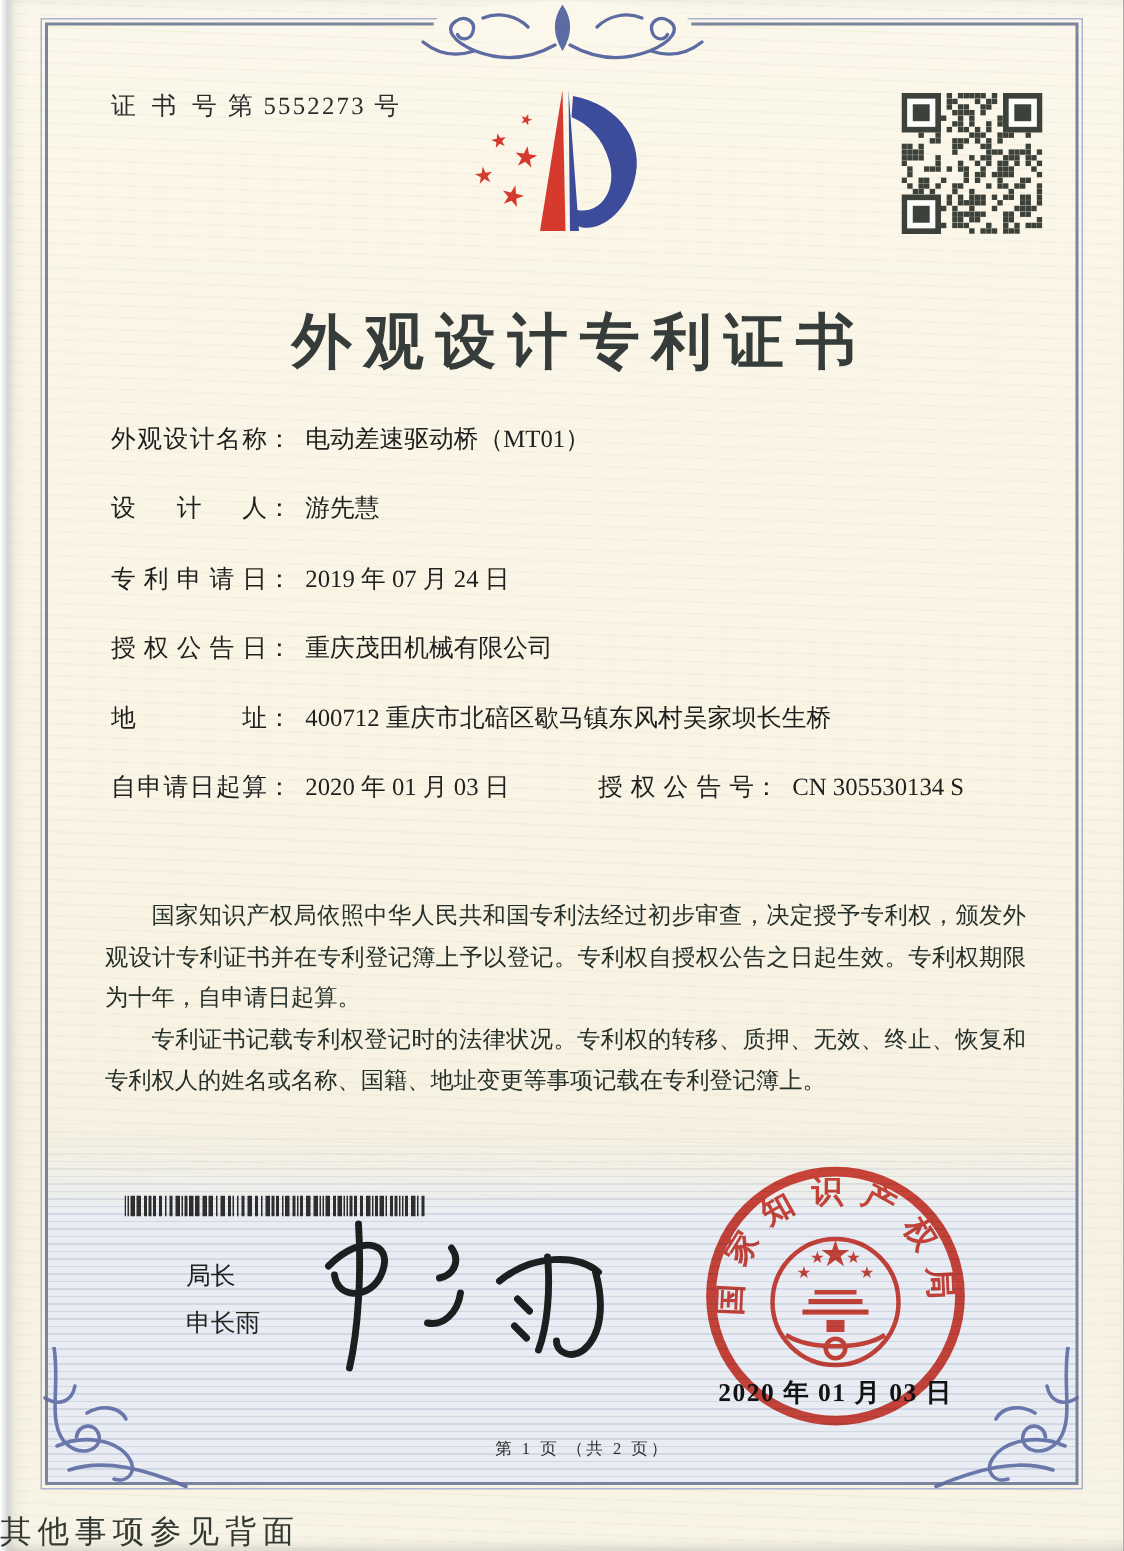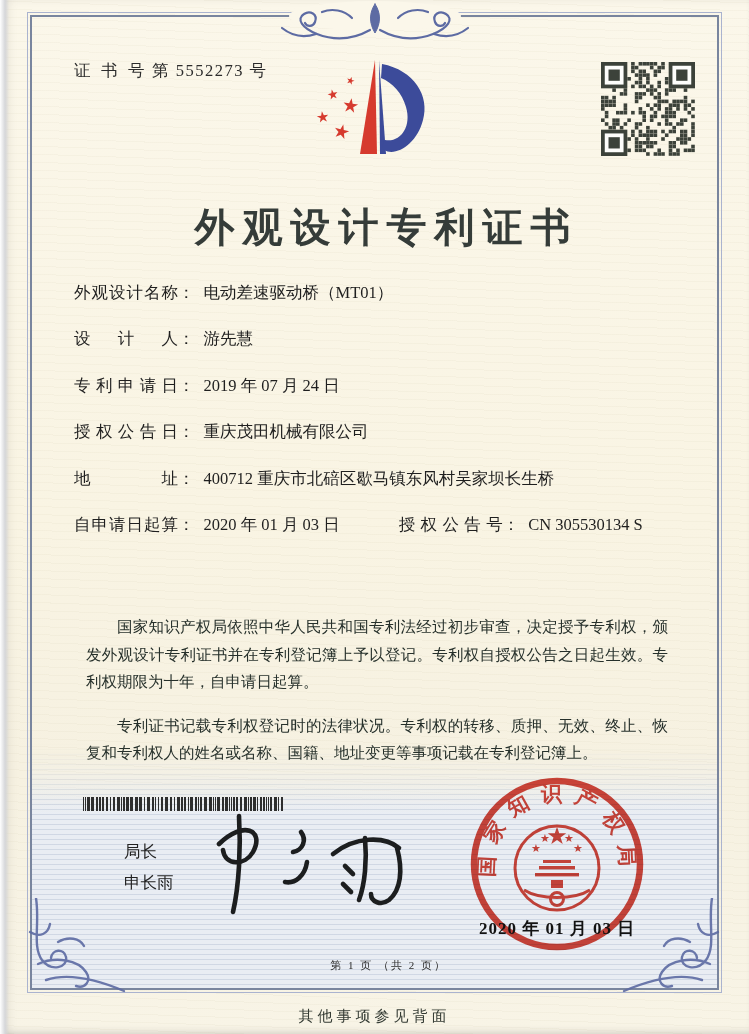--- a/index.html
+++ b/index.html
@@ -34,32 +34,32 @@
   .title{position:absolute;left:0;top:188px;width:100%;text-align:center;margin:12px;
     font-size:40px;font-weight:700;letter-spacing:8px;color:#353c39;}
   .fields{position:absolute;left:74px;top:281px;width:620px;font-size:16.5px;}
   .row{height:23px;line-height:23px;margin-bottom:23.4px;white-space:nowrap;}
   .row .jlabel{width:104px;}
   .row .val{margin-left:9px;}
   .pair2{display:inline-block;margin-left:59px;}
   .pair2 .jlabel{width:104px;}
   .body-text{position:absolute;left:70px;top:597px;width:614px;font-size:15.5px;
     line-height:27.5px;color:#26302b;text-align:justify;}
-  .body-text p{margin:16px;text-indent:2em;}
+  .body-text p{margin:0;text-indent:2em;}
   .barcode{position:absolute;left:83px;top:797px;}
   .officer{position:absolute;left:88px;top:836px;font-size:16.5px;line-height:31px;color:#222;
     font-family:"Liberation Sans","DejaVu Sans",sans-serif;margin-left:36px;}
   .signature{position:absolute;left:205px;top:808px;}
   .seal{position:absolute;left:452px;top:772px;mix-blend-mode:multiply;opacity:.93;}
   .seal-date{position:absolute;left:459px;top:917px;width:196px;text-align:center;
     font-size:17px;font-weight:700;letter-spacing:1px;color:#121212;}
   .page-info{position:absolute;left:0;top:958px;width:100%;text-align:center;
     font-size:11px;letter-spacing:2px;color:#2c2c2c;padding-left:14px;}
-  .back-note{position:absolute;left:0;top:1007px;width:100%;text-align:center;
-    font-size:15px;letter-spacing:4px;color:#333a33;}
+  .back-note{position:absolute;left:0;top:1007px;width:100%;
+    font-size:21px;letter-spacing:4px;color:#333a33;}
   .ornament{position:absolute;pointer-events:none;}
   .orn-top{left:252px;top:0;}
   .orn-bl{left:28px;top:898px;}
   .orn-br{right:29px;top:898px;transform:scaleX(-1);}
 </style>
 </head>
 <body>
 
 <div class="page">
   <div class="scan-edge"></div>

